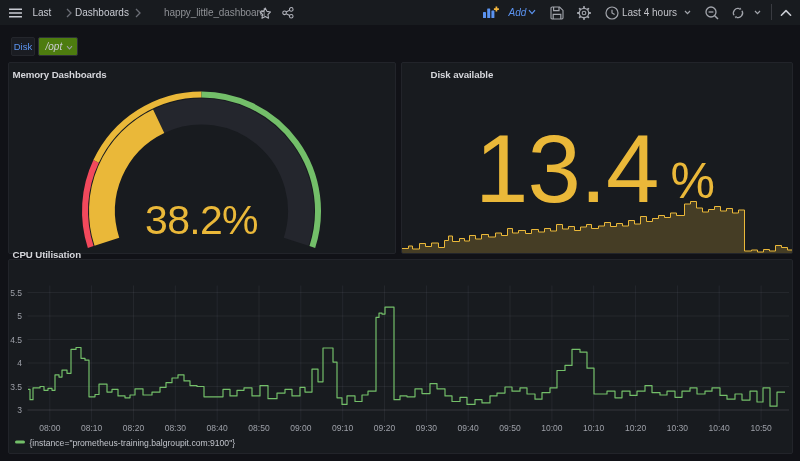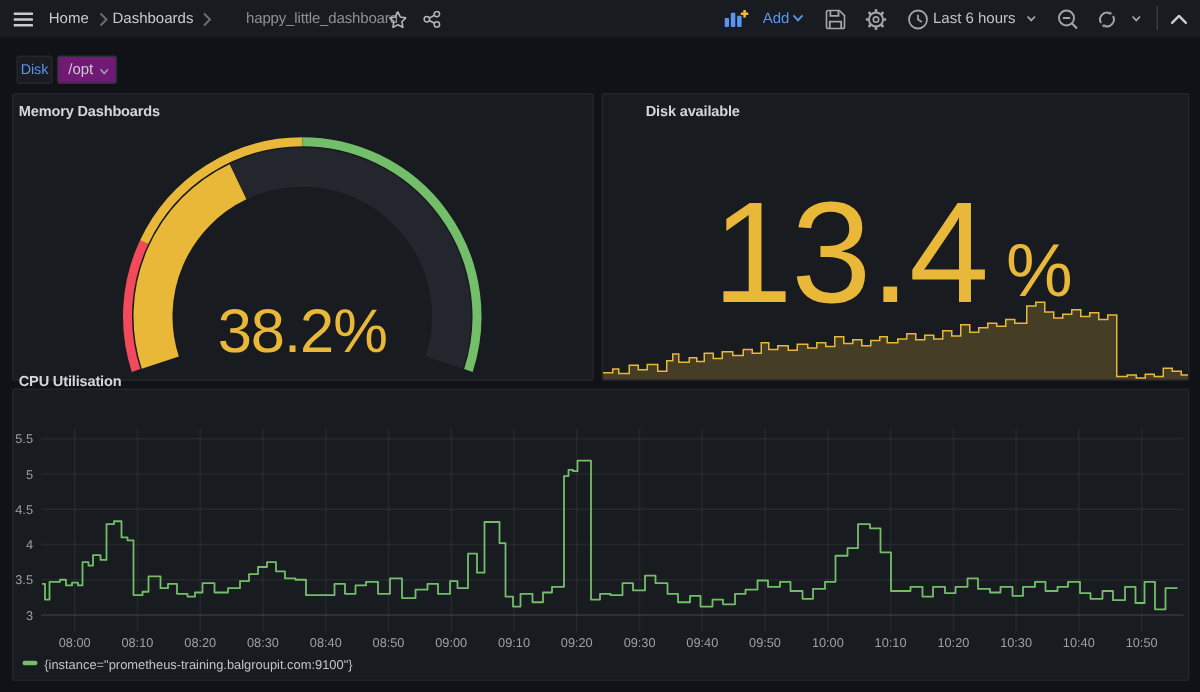--- a/index.html
+++ b/index.html
@@ -1,25 +1,25 @@
 <!DOCTYPE html>
 <html><head><meta charset="utf-8"><style>
 * { margin:0; padding:0; box-sizing:border-box; }
 html,body { width:800px; height:461px; background:#111217; font-family:"Liberation Sans",sans-serif; overflow:hidden; }
 .abs { position:absolute; }
 .panel { position:absolute; background:#181b1f; border:1px solid #22242a; border-radius:2px; }
 .ptitle { position:absolute; font-size:9.7px; font-weight:700; color:#d5d6db; letter-spacing:-0.1px; }
 </style></head>
 <body>
 <div class="abs" style="left:0;top:0;width:800px;height:25px;background:#181b1f;"></div>
-<div class="abs" style="left:32.5px;top:7px;font-size:10px;color:#c9cbd3;">Home</div>
+<div class="abs" style="left:32.5px;top:7px;font-size:10px;color:#c9cbd3;">Last</div>
 <div class="abs" style="left:75px;top:7px;font-size:10px;color:#c9cbd3;">Dashboards</div>
 <div class="abs" style="left:136px;top:7px;font-size:10px;color:#8e9095;letter-spacing:-0.1px;margin-left:28px;">happy_little_dashboard</div>
-<div class="abs" style="left:508.5px;top:7px;font-size:10px;color:#5b93f0;">Add</div>
-<div class="abs" style="left:622px;top:7px;font-size:10px;color:#c2c3c9;">Last 6 hours</div>
+<div class="abs" style="left:508.5px;top:7px;font-size:10px;color:#5b93f0;font-style:italic;">Add</div>
+<div class="abs" style="left:622px;top:7px;font-size:10px;color:#c2c3c9;">Last 4 hours</div>
 <div class="abs" style="left:771px;top:4px;width:1px;height:16px;background:#393b41;"></div>
 <svg style="position:absolute;left:9px;top:7.5px" width="13" height="10" viewBox="0 0 13 10">
     <rect x="0" y="0.4" width="13" height="1.6" rx="0.3" fill="#c9cbd3"></rect>
     <rect x="0" y="4.2" width="13" height="1.6" rx="0.3" fill="#c9cbd3"></rect>
     <rect x="0" y="8" width="13" height="1.6" rx="0.3" fill="#c9cbd3"></rect>
   </svg>
 <svg style="position:absolute;left:65.5px;top:8px" width="6" height="10" viewBox="0 0 6 10">
     <path d="M1 1 L5 5 L1 9" fill="none" stroke="#6b6e76" stroke-width="1.3"></path>
   </svg>
 <svg style="position:absolute;left:134.5px;top:8px" width="6" height="10" viewBox="0 0 6 10">
@@ -84,21 +84,21 @@
 <svg style="position:absolute;left:754px;top:9.5px" width="7" height="6" viewBox="0 0 7 6">
     <path d="M1 1 L3.5 3.6 L6 1" fill="none" stroke="#a2a5ac" stroke-width="1.2"></path>
   </svg>
 <svg style="position:absolute;left:779.5px;top:8.5px" width="12" height="8" viewBox="0 0 12 8">
     <path d="M1.4 6.2 L6 1.6 L10.6 6.2" fill="none" stroke="#c9cbd3" stroke-width="1.6" stroke-linecap="round" stroke-linejoin="round"></path>
   </svg>
 
 <div class="abs" style="left:11px;top:36.5px;width:24px;height:19.5px;background:#1a1c22;border-radius:2px;border:1px solid #24262c;">
   <div style="text-align:center;font-size:9.5px;line-height:18.5px;color:#5b93f0;">Disk</div>
   </div>
-<div class="abs" style="left:37.5px;top:36.5px;width:40.5px;height:19.5px;background:#701a75;border:1px solid #2e3138;border-radius:2px;">
+<div class="abs" style="left:37.5px;top:36.5px;width:40.5px;height:19.5px;background:#4d7c0f;border:1px solid #2e3138;border-radius:2px;font-style:italic;">
   <div style="position:absolute;left:7px;top:3px;font-size:10px;color:#cbccd3;">/opt</div>
   <svg style="position:absolute;right:4px;top:7px" width="7" height="6" viewBox="0 0 7 6">
       <path d="M1 1.2 L3.5 4 L6 1.2" fill="none" stroke="#9da0a8" stroke-width="1.1"></path>
     </svg>
   </div>
 
 <div class="panel" style="left:8px;top:62px;width:387.5px;height:192px;"></div>
 <div class="ptitle" style="left:12.5px;top:68.5px;">Memory Dashboards</div>
 <svg class="abs" style="left:8px;top:62px" width="387" height="192" viewBox="0 0 387 192" font-family="Liberation Sans,sans-serif">
 <path d="M 150.68 59.18 A 99.50 99.50 0 0 1 288.13 179.75" fill="none" stroke="#24262d" stroke-width="26" stroke-linecap="butt"></path>

